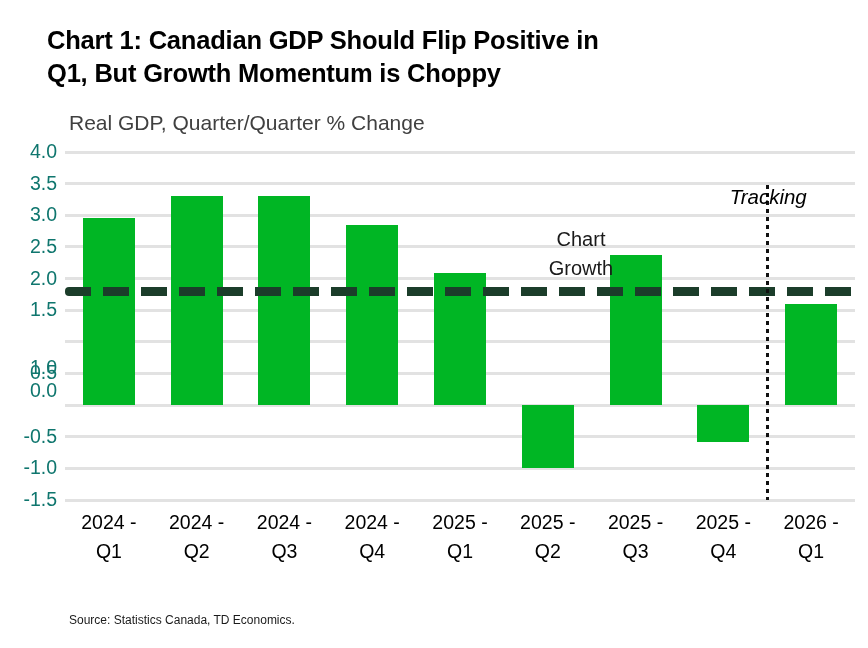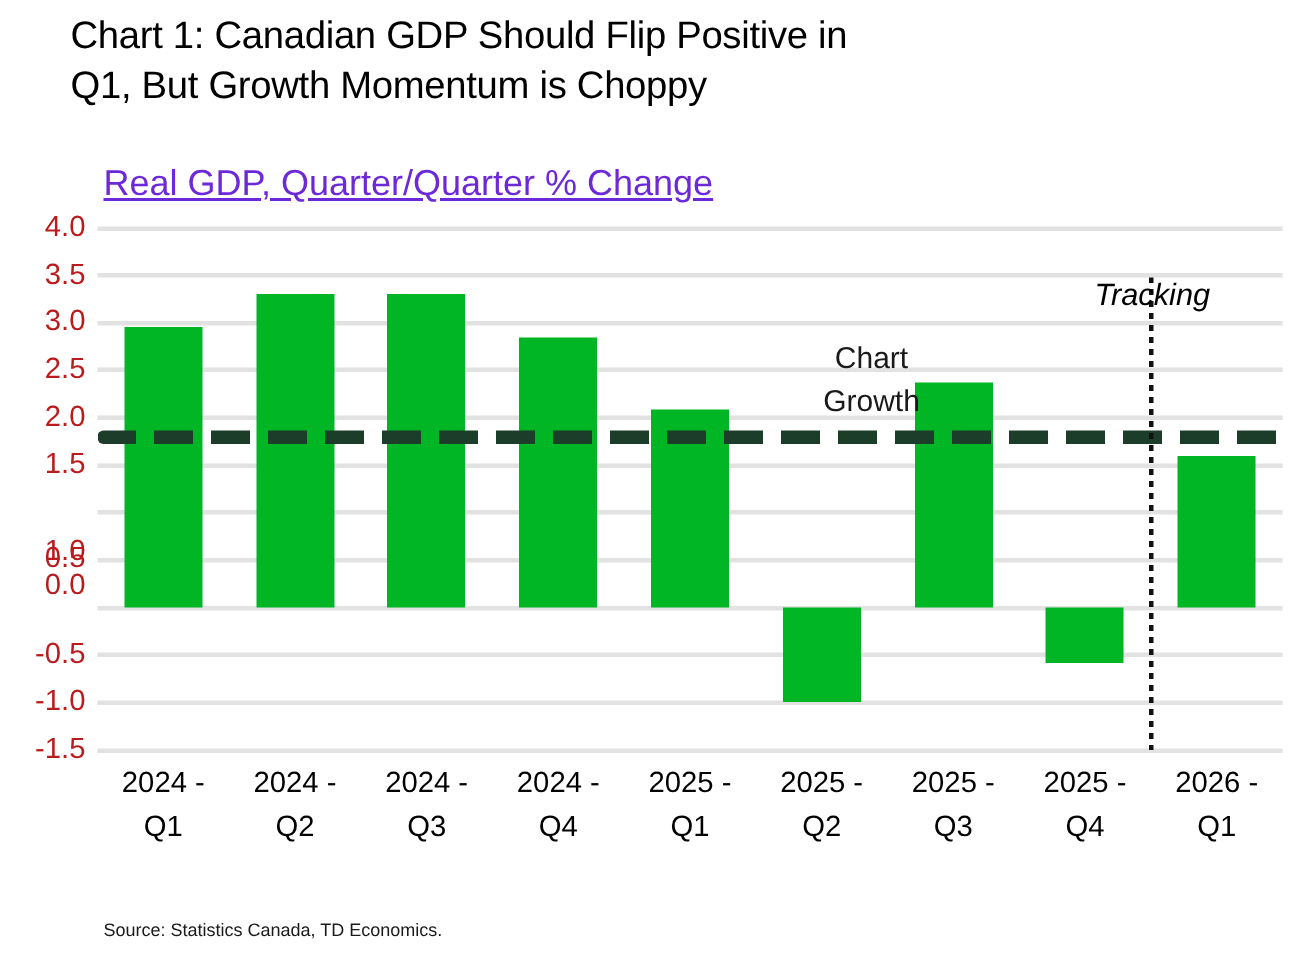--- a/index.html
+++ b/index.html
@@ -20,40 +20,39 @@
     position: absolute;
     left: 0; top: 0;
     width: 868px;
     height: 648px;
   }
 
   
   #chart-title {
     position: absolute;
     left: 47px;
-    top: 8px;
+    top: 24px;
     width: 790px;
     font-size: 25.5px;
-    font-weight: normal;
+    font-weight: bold;
     line-height: 33px;
     letter-spacing: -0.2px;
     color: #000000;
   }
   #chart-title .tline { display: block; white-space: pre; }
 
   
   #chart-subtitle {
     position: absolute;
     left: 69px;
     top: 110px;
-    font-size: 24px;
+    font-size: 21px;
     line-height: 26px;
-    color: #6d28d9;
-    white-space: pre;
-    text-decoration: underline;
+    color: #404040;
+    white-space: pre;
   }
 
   
   #plot-area {
     position: absolute;
     left: 65px;
     top: 152px;
     width: 790px;
     height: 348px;
   }
@@ -73,21 +72,21 @@
     width: 57px;
     height: 348px;
   }
   .ytick {
     position: absolute;
     right: 0;
     width: 57px;
     text-align: right;
     font-size: 19.5px;
     line-height: 19.5px;
-    color: #b91c1c;
+    color: #0f766e;
     transform: translateY(-50%);
     white-space: pre;
   }
 
   
   .bar {
     position: absolute;
     background: #00b624;
   }
 

